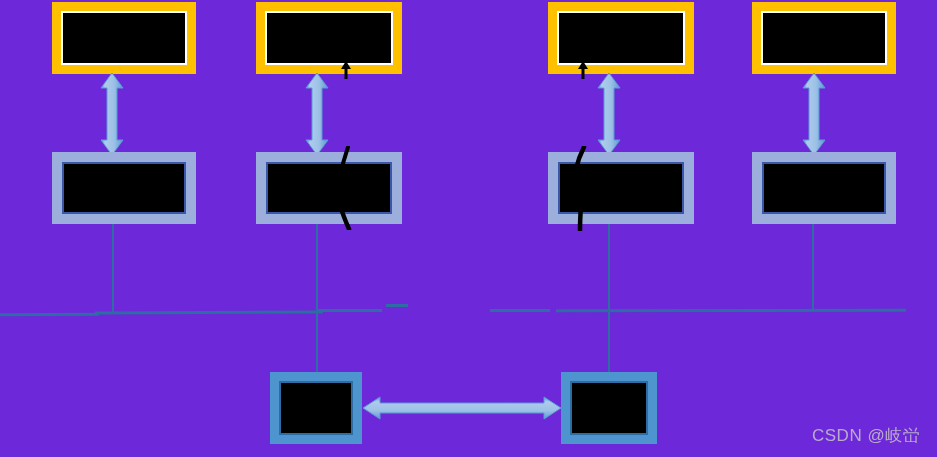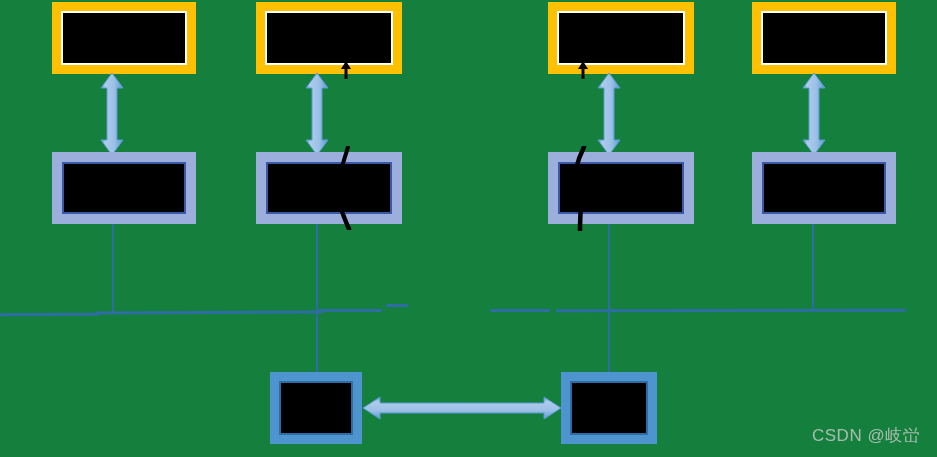--- a/index.html
+++ b/index.html
@@ -3,21 +3,21 @@
 <meta charset="utf-8">
 <style>
   html,body{margin:0;padding:0;background:#000;}
   body{
     font-family:"Liberation Sans", sans-serif;
   }
   #stage{
     position:relative;
     width:937px;
     height:457px;
-    background:#15803d;
+    background:#6d28d9;
     overflow:hidden;
   }
   .node{position:absolute;box-sizing:border-box;}
 
   
   .gold-box{
     background:#000;
     border:9px solid #FFC000;
     box-shadow:inset 0 0 0 2px #FFFFFF;
   }

